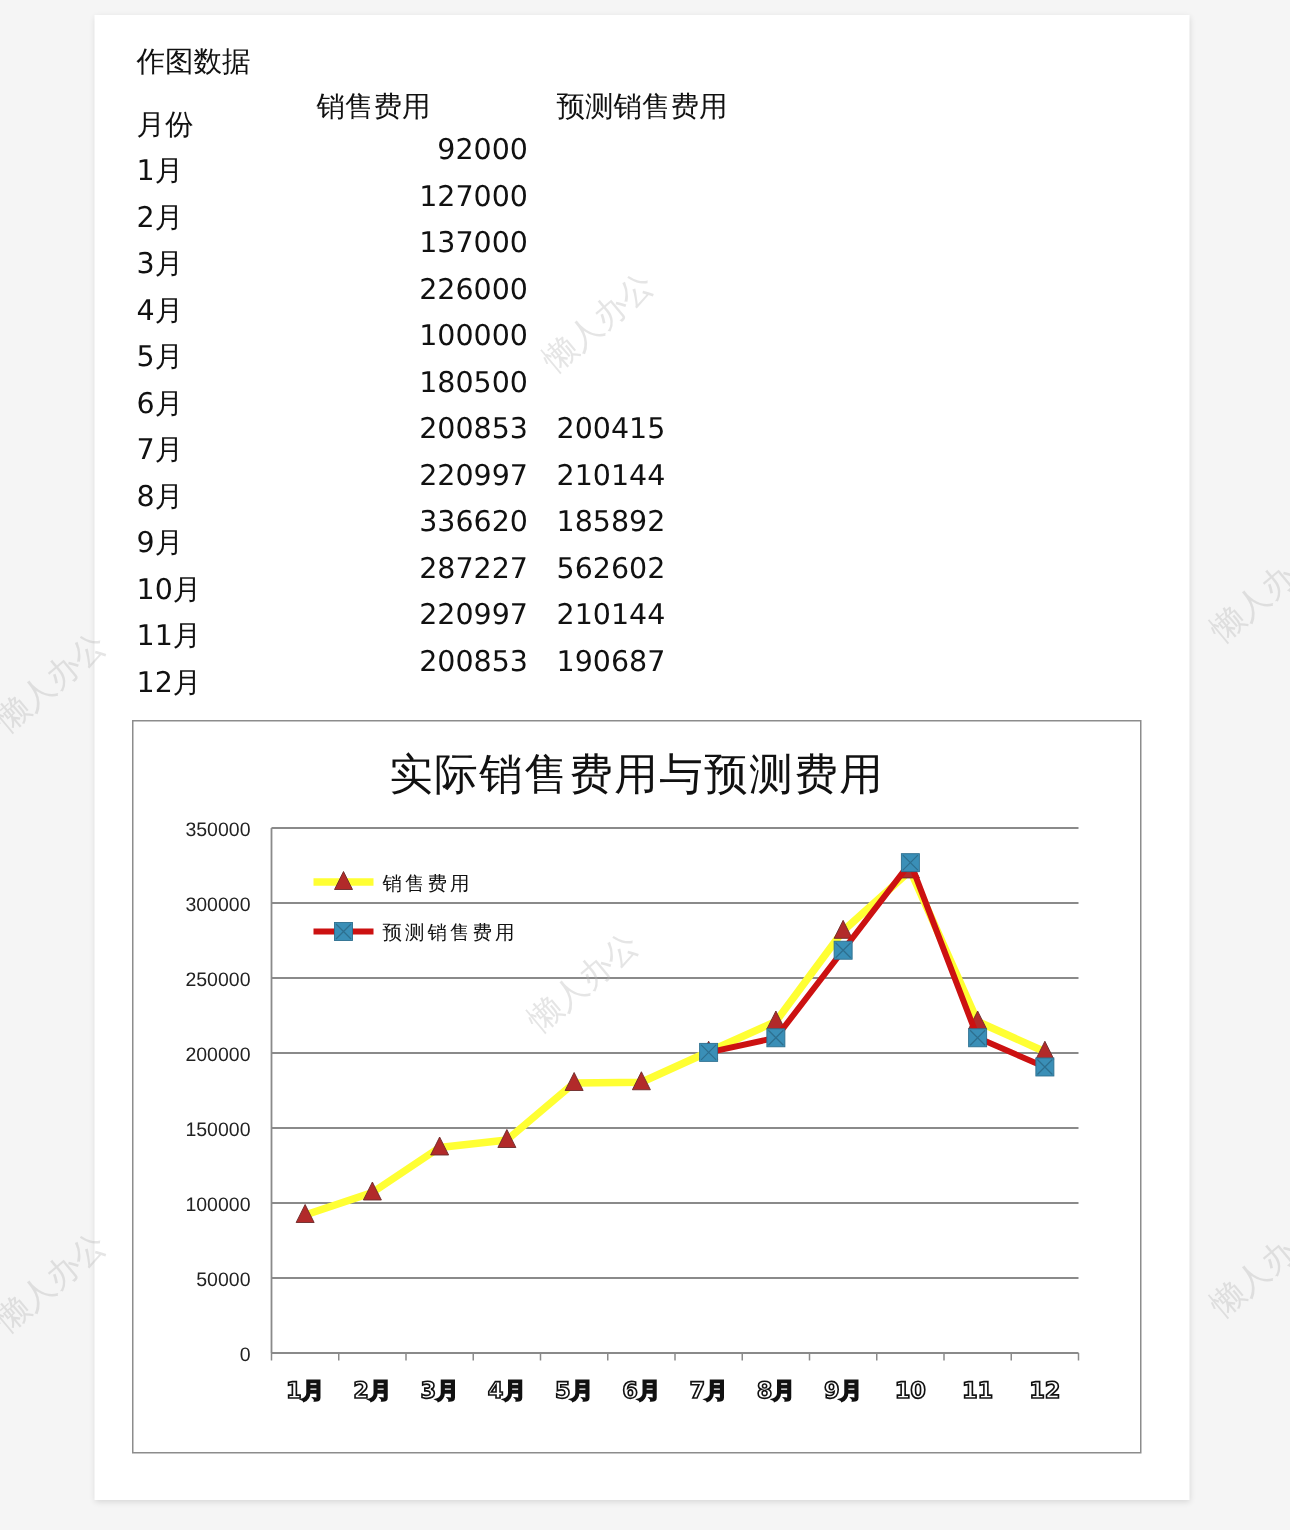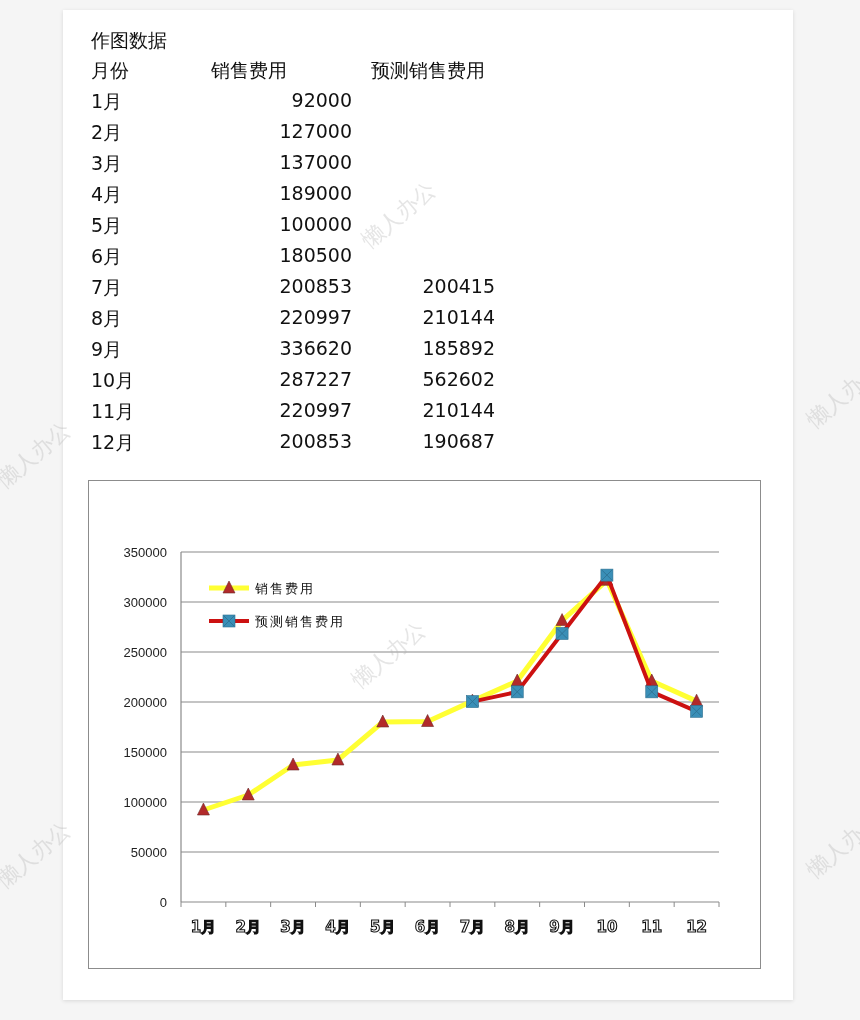--- a/index.html
+++ b/index.html
@@ -7,23 +7,23 @@
     width:860px; height:1020px; background:#f5f5f5; position:relative; overflow:hidden;
     font-family:"DejaVu Sans", "Liberation Sans", sans-serif; color:#111;
   }
   .page {
     position:absolute; left:63px; top:10px; width:730px; height:990px; background:#fff;
     box-shadow:0 1px 4px rgba(0,0,0,0.12);
   }
   .sheet-title { position:absolute; left:28px; top:18px; font-size:19px;font-family:Liberation Serif, serif; }
   .tbl { position:absolute; left:28px; top:48px; font-size:19px; }
   .row { position:relative; height:31px; }
-  .c0 { position:absolute; left:0; top:0; white-space:nowrap;text-align:right; }
+  .c0 { position:absolute; left:0; top:12px; white-space:nowrap;text-align:right; }
   .c1 { position:absolute; left:108px; width:153px; text-align:right; top:0; white-space:nowrap; }
-  .c2 { position:absolute; left:280px; width:124px; text-align:right; top:0; white-space:nowrap; }
+  .c2 { position:absolute; left:280px; width:124px; top:0; white-space:nowrap; }
   .hdr .c1 { left:120px; width:auto; text-align:left; }
   .hdr .c2 { left:280px; width:auto; text-align:left; }
   .chart-box {
     position:absolute; left:25px; top:470px; width:671px; height:487px;
     border:1px solid #8c8c8c; background:#fff;
   }
   .chart-title {
     position:absolute; left:0; right:0; top:16px; text-align:center; font-size:29px; letter-spacing:1px;
   }
   svg.plot { position:absolute; left:0; top:0; }
@@ -55,21 +55,21 @@
           <span class="c1">127000</span>
           <span class="c2"></span>
         </div>
         <div class="row">
           <span class="c0">3月</span>
           <span class="c1">137000</span>
           <span class="c2"></span>
         </div>
         <div class="row">
           <span class="c0">4月</span>
-          <span class="c1">189000</span>
+          <span class="c1">226000</span>
           <span class="c2"></span>
         </div>
         <div class="row">
           <span class="c0">5月</span>
           <span class="c1">100000</span>
           <span class="c2"></span>
         </div>
         <div class="row">
           <span class="c0">6月</span>
           <span class="c1">180500</span>
@@ -102,20 +102,21 @@
         </div>
         <div class="row">
           <span class="c0">12月</span>
           <span class="c1">200853</span>
           <span class="c2">190687</span>
         </div>
       </div>
   </div>
 
   <div class="chart-box">
+    <div class="chart-title">实际销售费用与预测费用</div>
     <svg class="plot" id="plot" width="671" height="487">
         <line x1="92" x2="630" y1="421" y2="421" stroke="#8a8a8a" stroke-width="1.2"></line>
         <text x="78" y="426" text-anchor="end" font-size="13" fill="#222" font-family="Liberation Sans, sans-serif">0</text>
         <line x1="92" x2="630" y1="371" y2="371" stroke="#8a8a8a" stroke-width="1.2"></line>
         <text x="78" y="376" text-anchor="end" font-size="13" fill="#222" font-family="Liberation Sans, sans-serif">50000</text>
         <line x1="92" x2="630" y1="321" y2="321" stroke="#8a8a8a" stroke-width="1.2"></line>
         <text x="78" y="326" text-anchor="end" font-size="13" fill="#222" font-family="Liberation Sans, sans-serif">100000</text>
         <line x1="92" x2="630" y1="271" y2="271" stroke="#8a8a8a" stroke-width="1.2"></line>
         <text x="78" y="276" text-anchor="end" font-size="13" fill="#222" font-family="Liberation Sans, sans-serif">150000</text>
         <line x1="92" x2="630" y1="221" y2="221" stroke="#8a8a8a" stroke-width="1.2"></line>

